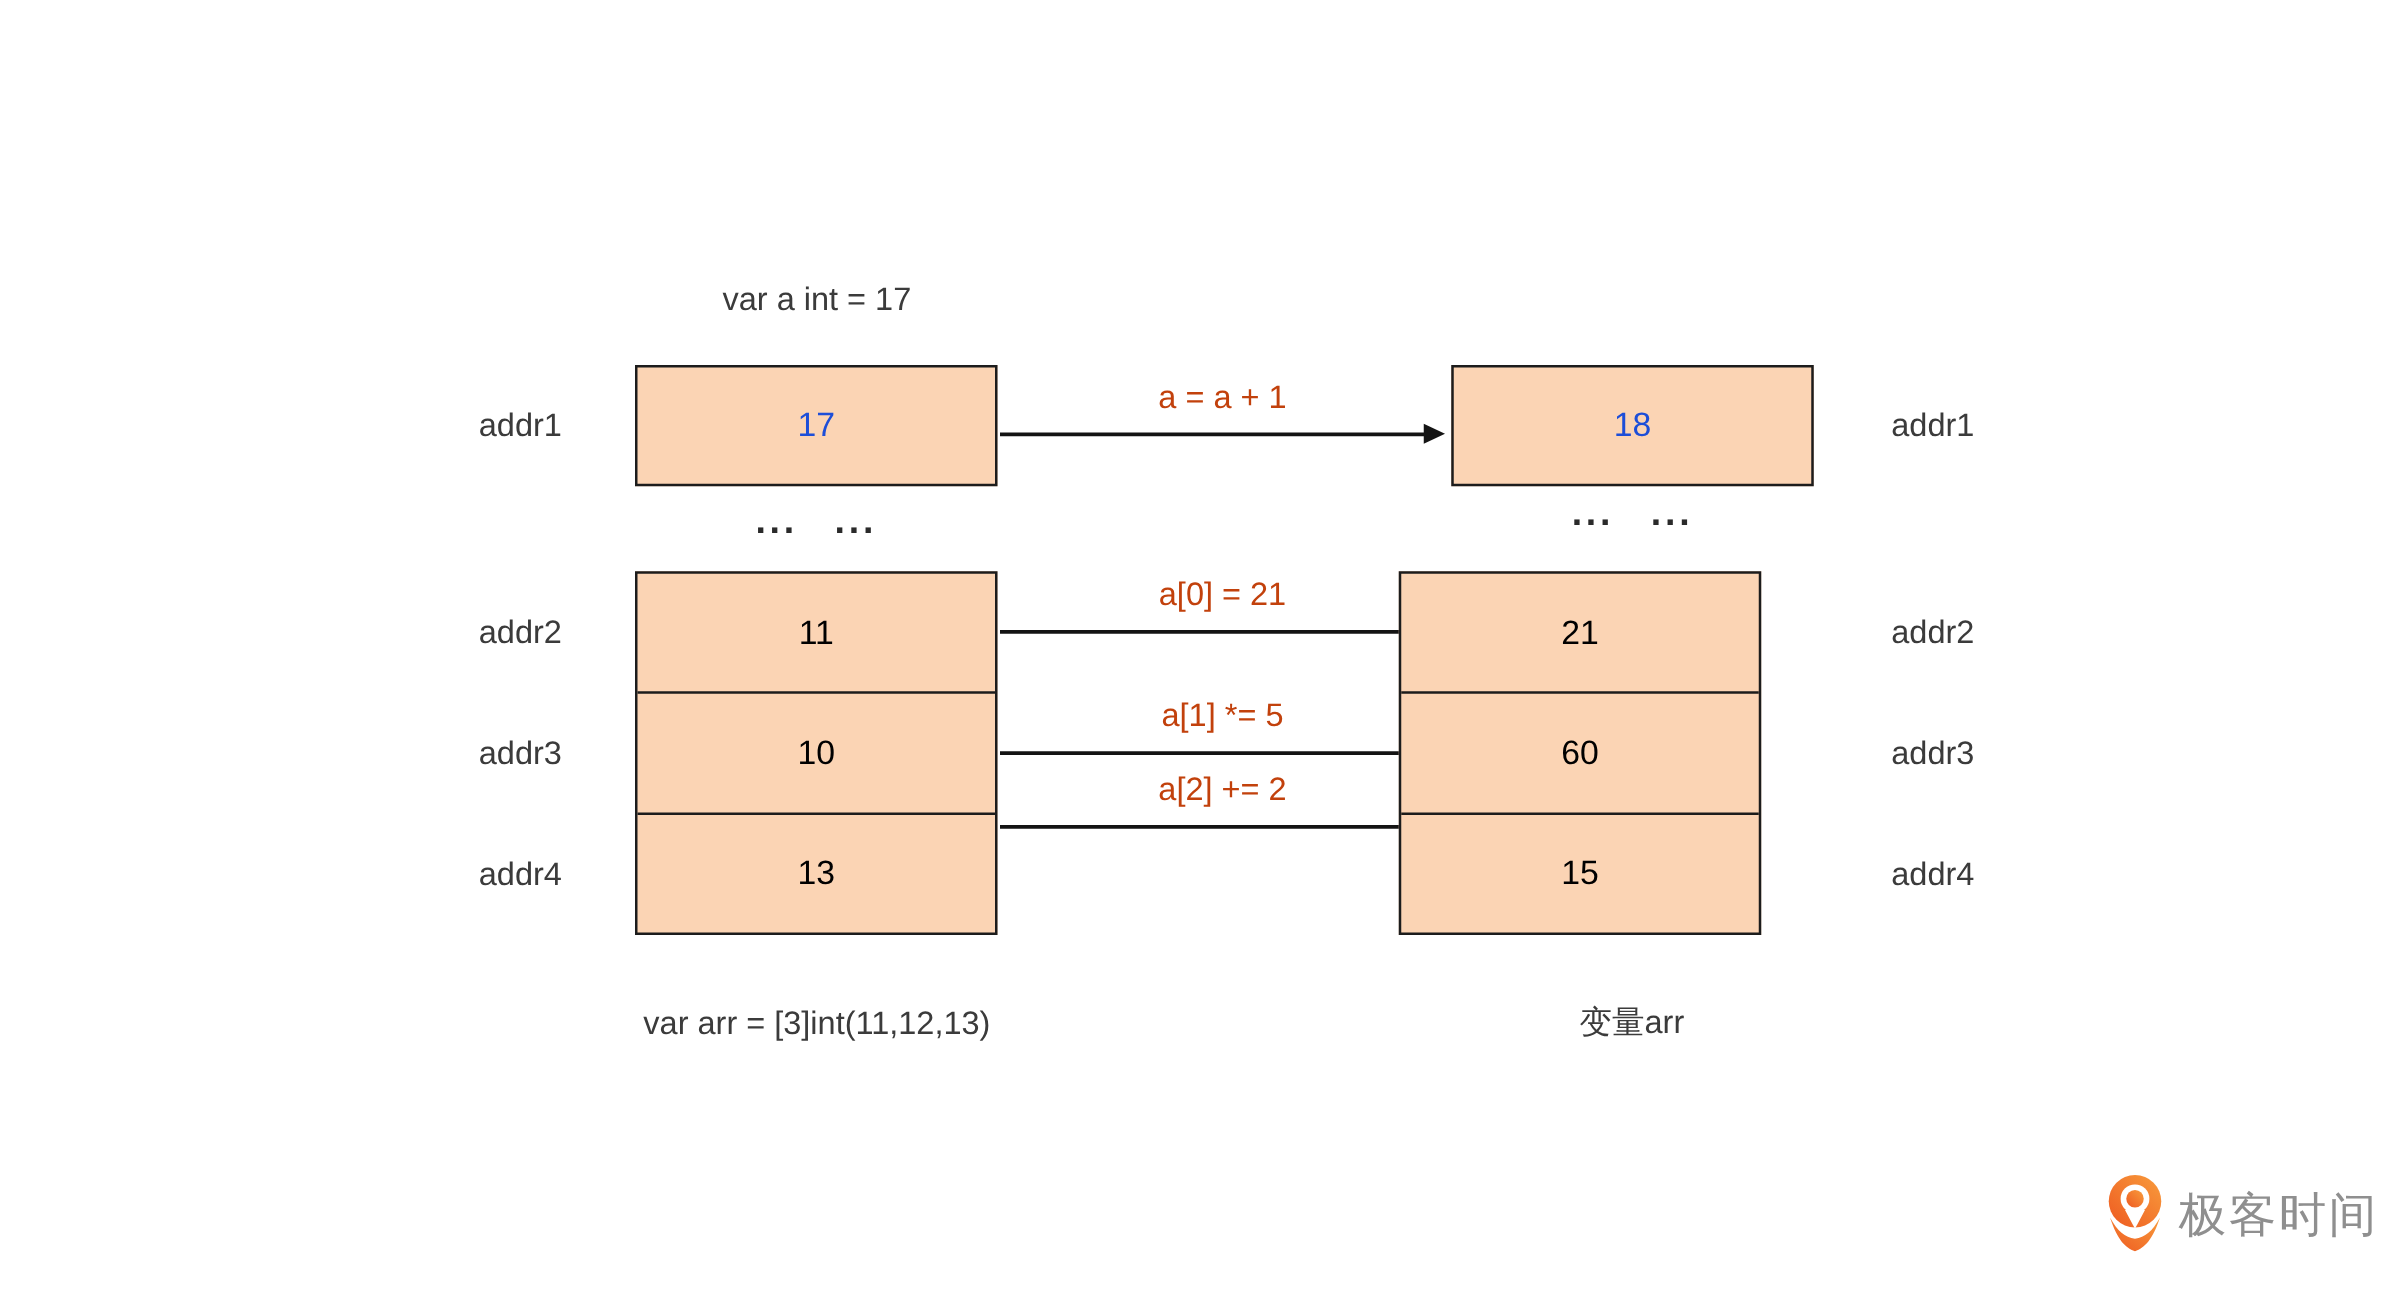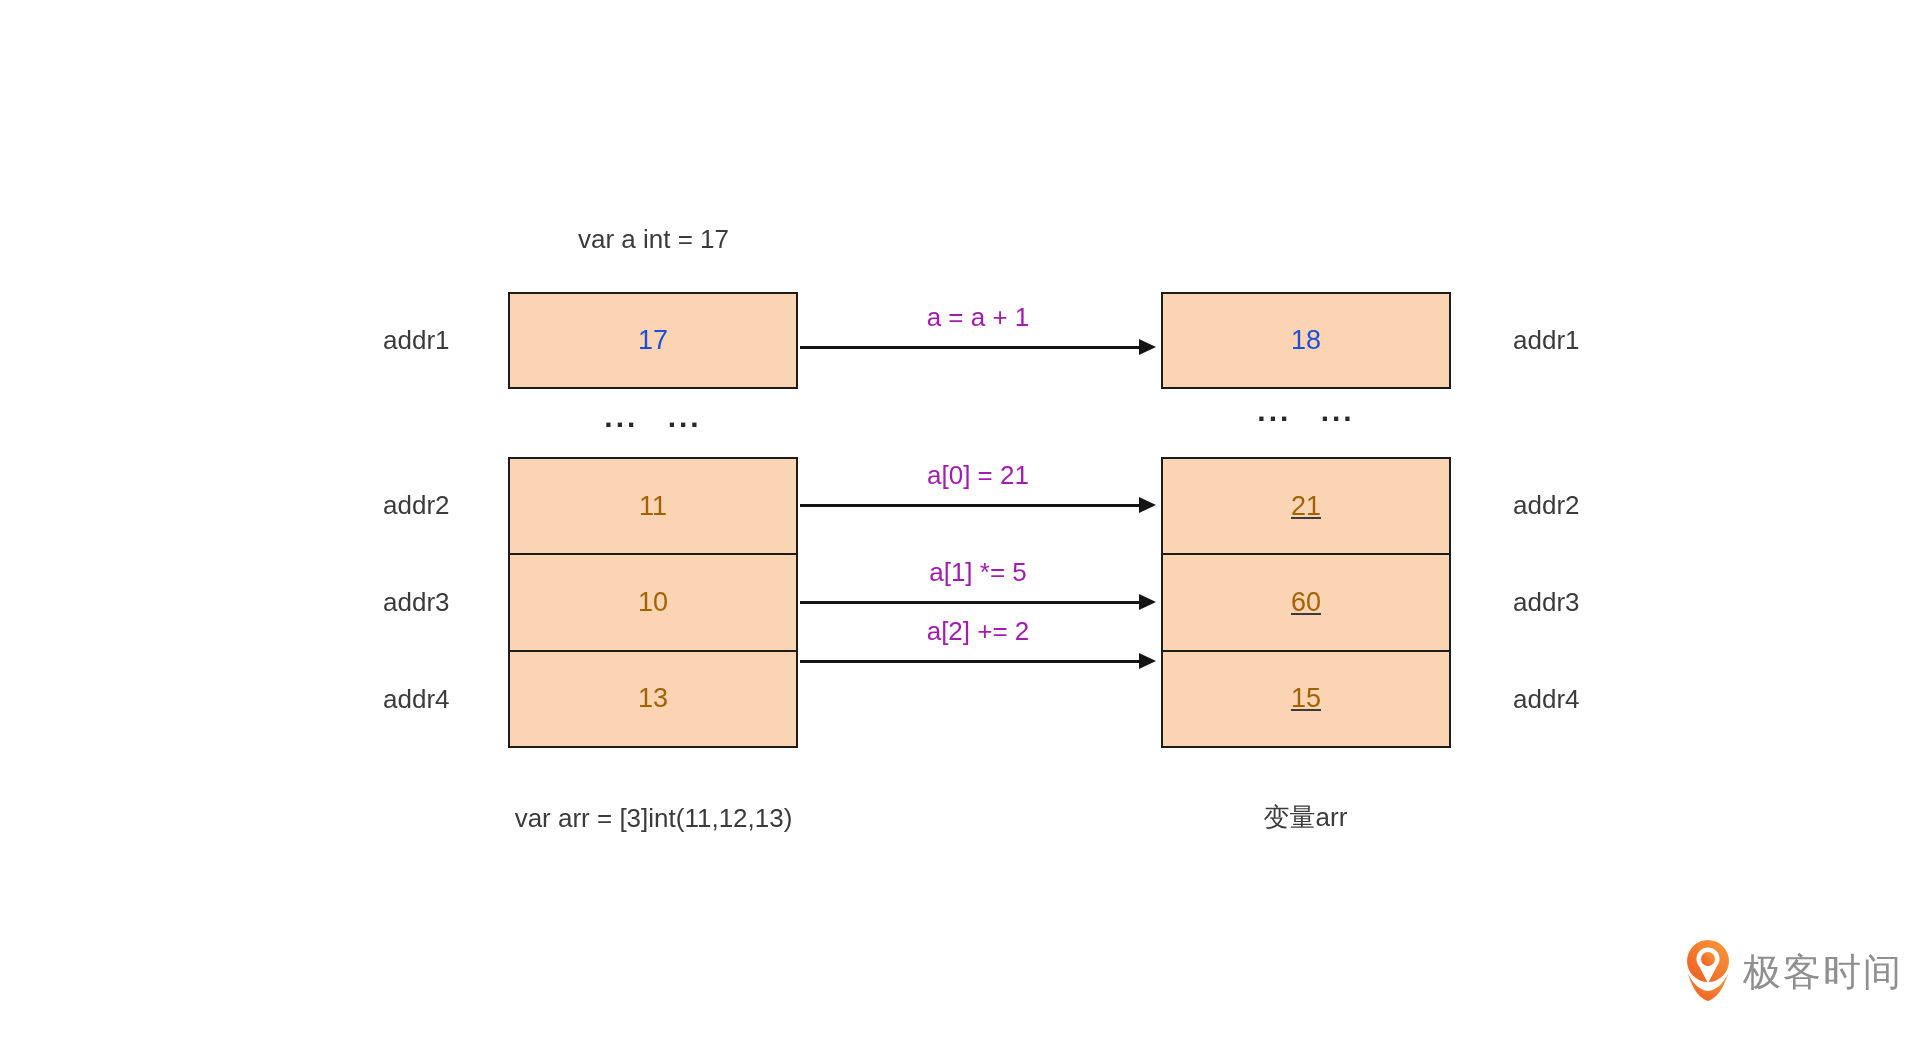--- a/index.html
+++ b/index.html
@@ -31,21 +31,21 @@
   .stack{
     position:absolute;
     box-sizing:border-box;
     background:#fbd4b4;
     border:2px solid #1c1c1c;
     display:flex;flex-direction:column;
   }
   .stack .row{
     flex:1;
     display:flex;align-items:center;justify-content:center;
-    font-size:27px;color:#a16207;
+    font-size:27px;color:#000000;
   }
   .stack .row + .row{border-top:2px solid #1c1c1c;}
   .addr{
     position:absolute;
     height:97px;
     display:flex;align-items:center;
     font-size:26px;color:#3b3b3b;
     white-space:nowrap;
   }
   .ellipsis{
@@ -58,21 +58,21 @@
     word-spacing:18px;
     color:#2a2a2a;
   }
   .arrow{
     position:absolute;
     left:752px;width:356px;height:56px;
   }
   .arrow .lbl{
     position:absolute;top:0;left:0;right:0;
     text-align:center;
-    font-size:26px;color:#a21caf;
+    font-size:26px;color:#c2410c;
     white-space:nowrap;
   }
   .arrow .line{
     position:absolute;left:0;right:15px;top:44px;height:3px;
     background:#141414;
   }
   .arrow .head{
     position:absolute;right:0;top:37px;
     width:0;height:0;
     border-left:17px solid #141414;
@@ -137,21 +137,21 @@
     <div class="head"></div>
   </div>
 
 
   <div class="cell" style="left:1113px;top:292px;width:290px;height:97px;">18</div>
 
   <div class="addr" style="left:1465px;top:292px;">addr1</div>
 
   <div class="ellipsis" style="left:1113px;top:394px;">... ...</div>
 
-  <div class="stack" style="left:1113px;top:457px;width:290px;height:291px;text-decoration:underline;">
+  <div class="stack" style="left:1071px;top:457px;width:290px;height:291px;">
     <div class="row">21</div>
     <div class="row">60</div>
     <div class="row">15</div>
   </div>
 
   <div class="addr" style="left:1465px;top:457px;">addr2</div>
   <div class="addr" style="left:1465px;top:554px;">addr3</div>
   <div class="addr" style="left:1465px;top:651px;">addr4</div>
 
   <div class="caption" style="left:1085px;top:800px;">变量arr</div>

